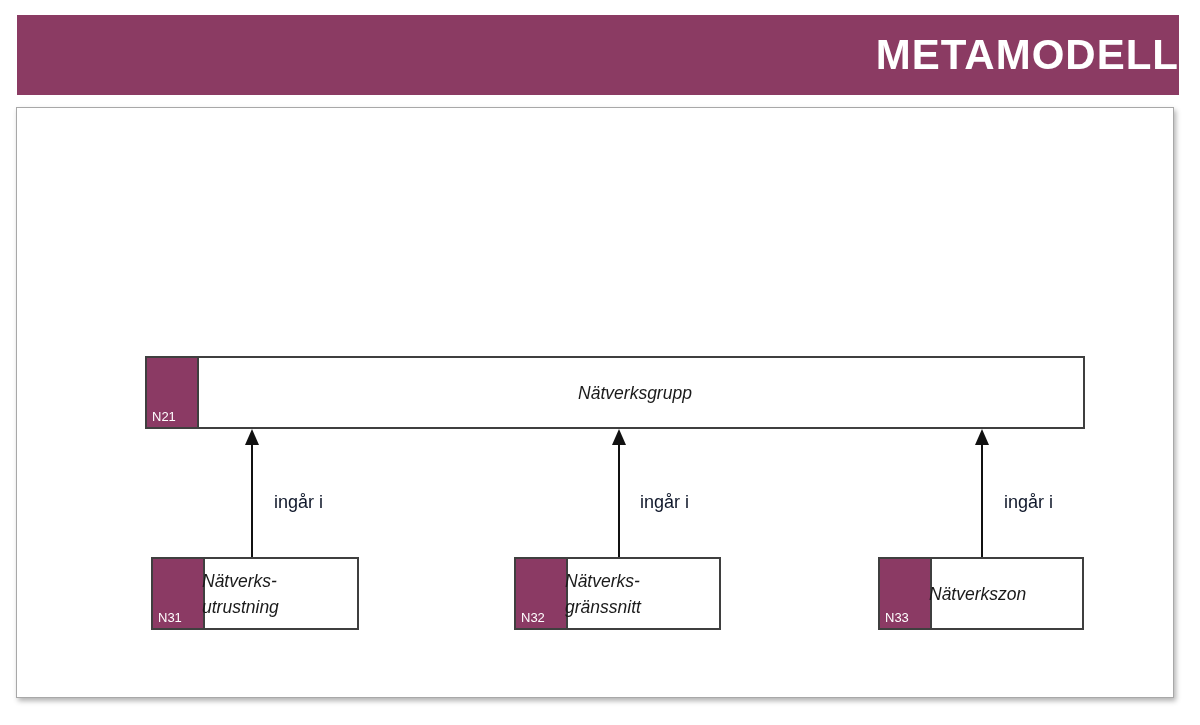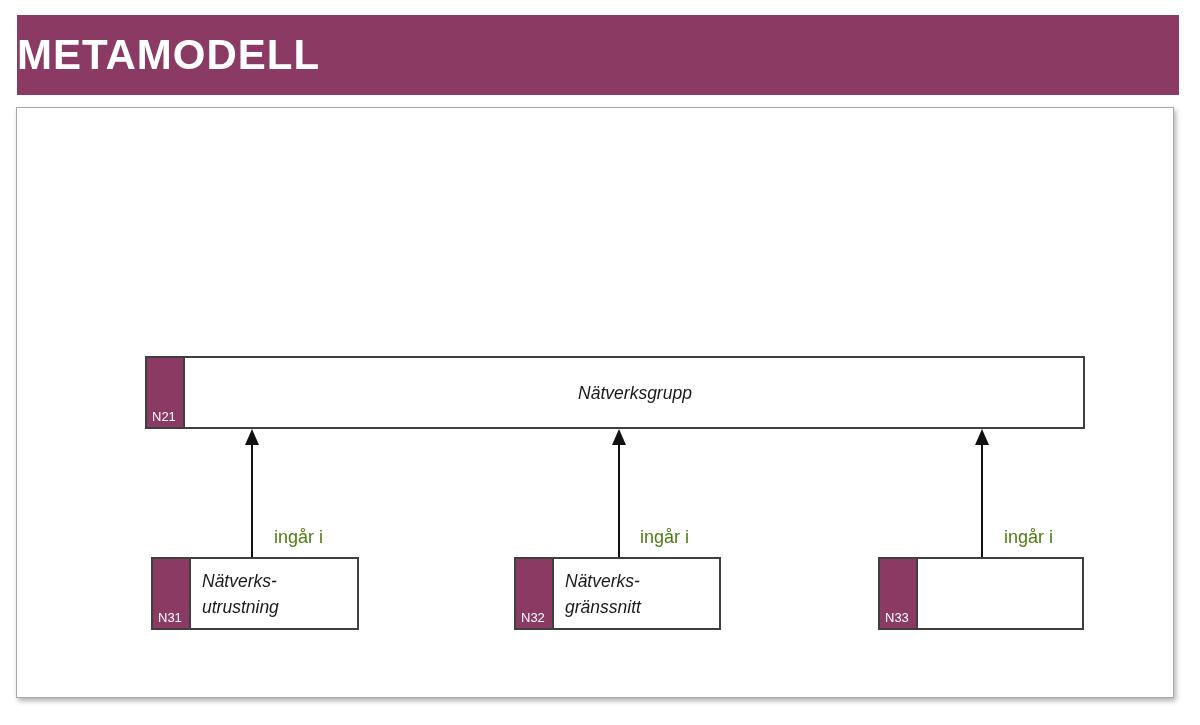--- a/index.html
+++ b/index.html
@@ -15,21 +15,21 @@
   }
 
   
   .banner {
     position: absolute;
     left: 17px; top: 15px;
     width: 1162px; height: 80px;
     background: #8B3B63;
     display: flex;
     align-items: center;
-    justify-content: flex-start;
+    justify-content: flex-end;
   }
   .banner h1 {
     color: #ffffff;
     font-size: 42px;
     font-weight: bold;
     letter-spacing: 1px;
   }
 
   
   .panel {
@@ -43,21 +43,21 @@
 
   
   .entity {
     position: absolute;
     background: #ffffff;
     border: 2px solid #3f3f3f;
   }
   .entity .tab {
     position: absolute;
     left: 0; top: 0; bottom: 0;
-    width: 38px;
+    width: 52px;
     background: #8B3A64;
     border-right: 2px solid #3f3f3f;
   }
   .entity .tab .tab-label {
     position: absolute;
     left: 5px; bottom: 3px;
     color: #ffffff;
     font-size: 13px;
   }
   .entity .entity-label {
@@ -95,22 +95,22 @@
     left: 7px;
     width: 2px;
     background: #111111;
   }
   .arrow-1 { left: 227px; }
   .arrow-2 { left: 594px; }
   .arrow-3 { left: 957px; }
 
   .relation-label {
     position: absolute;
-    top: 419px;
-    color: #4d7c0f;
+    top: 384px;
+    color: #0f172a;
     font-size: 18px;
   }
   .rel-1 { left: 257px; }
   .rel-2 { left: 623px; }
   .rel-3 { left: 987px; }
 </style>
 </head>
 <body>
 
 <div class="page">
@@ -162,16 +162,20 @@
       <div class="entity-label left">
         <span>Nätverks-</span>
         <span>gränssnitt</span>
       </div>
     </div>
 
     <div class="entity child-box-3">
       <div class="tab">
         <span class="tab-label">N33</span>
       </div>
+      <div class="entity-label left">
+        <span>Nätverkszon</span>
+        <span></span>
+      </div>
     </div>
 
   </div>
 </div>
 
 </body></html>

